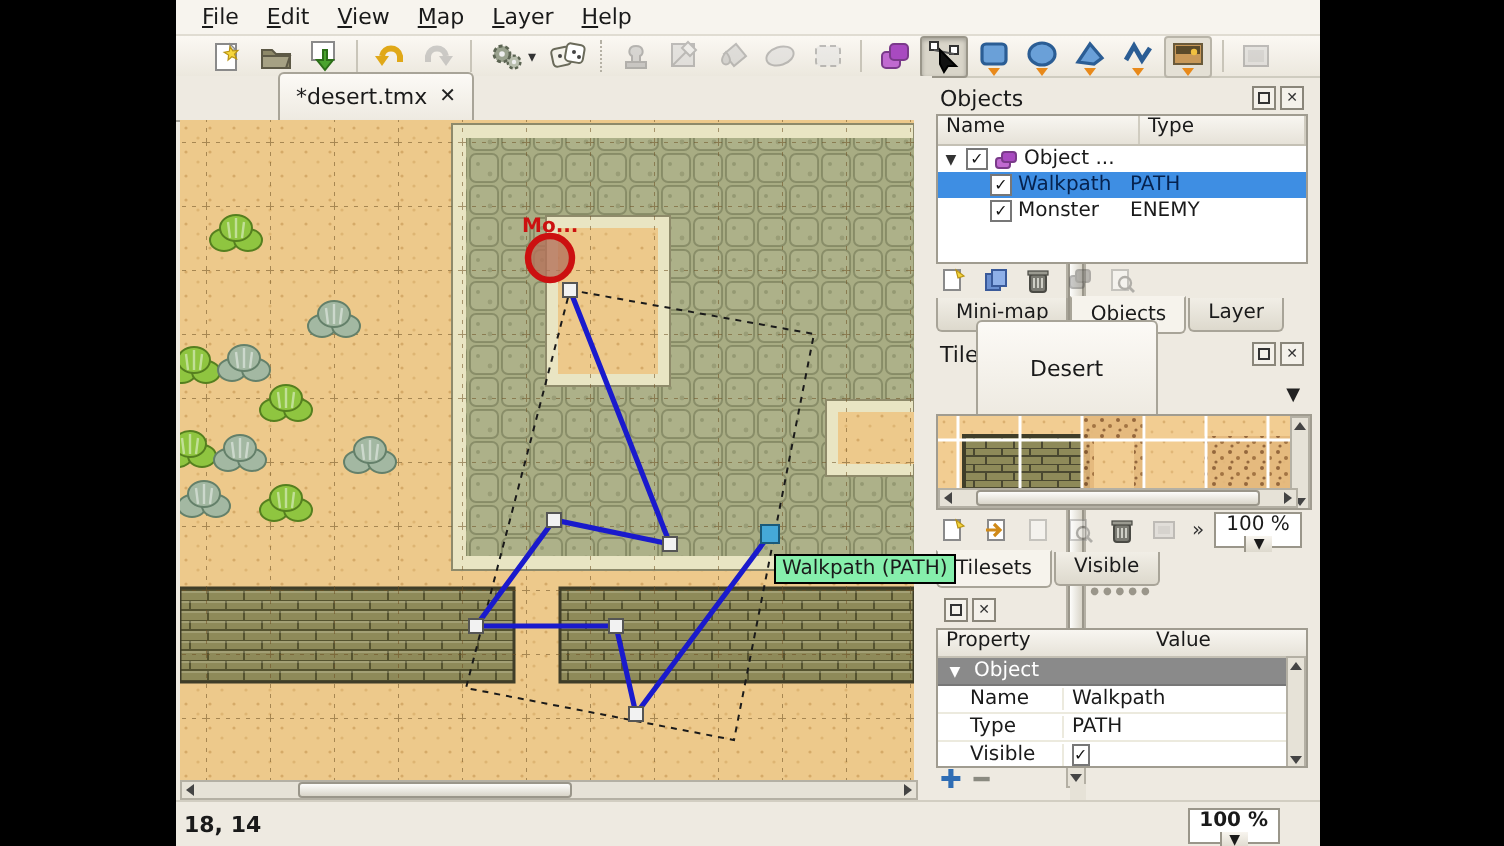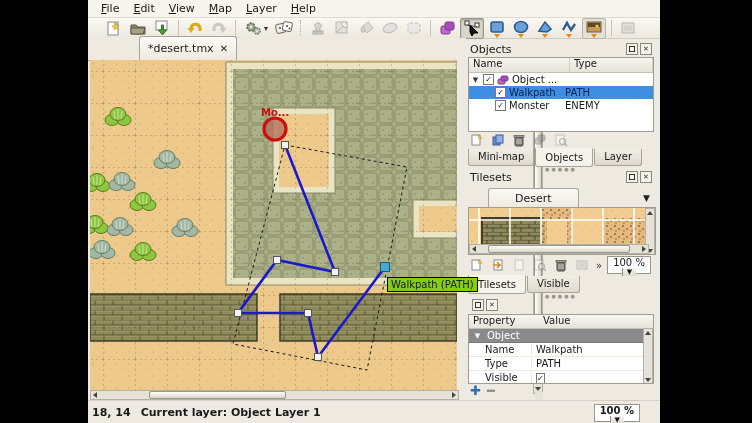--- a/index.html
+++ b/index.html
@@ -28,21 +28,21 @@
   
   .tabbar{position:absolute;left:0;top:38px;width:378px;height:22px;background:#eeeae1;border-bottom:1px solid #a8a498;}
   .doctab{position:absolute;left:7px;bottom:0;height:19px;padding:2px 8px;display:flex;align-items:center;gap:6px;
           background:linear-gradient(#fcfaf6,#eeeae1);border:1px solid #a8a498;border-bottom:none;
           border-radius:3px 3px 0 0;margin-left:44px;}
   .doctab .x{font-size:10px;font-weight:bold;color:#222;cursor:pointer;}
 
   
   .canvas{position:absolute;left:2px;top:60px;width:453px;height:340px;background:#eeeae1;}
   .canvas svg.map{position:absolute;left:0;top:0;}
-  .tooltip{position:absolute;left:297px;top:217px;height:13px;padding:0 3px;background:#84cc16;border:1px solid #000;
+  .tooltip{position:absolute;left:297px;top:217px;height:13px;padding:0 3px;background:#86efac;border:1px solid #000;
            font-size:10px;line-height:13px;white-space:nowrap;z-index:5;}
 
   
   .sb{position:absolute;background:#e6e2d7;border:1px solid #b4b0a4;}
   .sbv{width:8px;} .sbh{height:8px;}
   .thumb{position:absolute;background:linear-gradient(90deg,#fdfdfb,#d9d5c9);border:1px solid #9a968a;border-radius:2px;}
   .thumbh{background:linear-gradient(#fdfdfb,#d9d5c9);}
   .arr{position:absolute;width:0;height:0;}
   .a-up{border-left:3px solid transparent;border-right:3px solid transparent;border-bottom:4px solid #444;}
   .a-dn{border-left:3px solid transparent;border-right:3px solid transparent;border-top:4px solid #444;}
@@ -73,39 +73,39 @@
   .btnrow{position:absolute;left:2px;display:flex;align-items:center;gap:3px;}
   .sbtn{width:18px;height:16px;display:flex;align-items:center;justify-content:center;border-radius:2px;}
   .sbtn.dis svg{opacity:.4;filter:grayscale(1);}
 
   .dock-tabs{position:absolute;left:2px;right:2px;display:flex;align-items:flex-start;gap:1px;height:18px;}
   .dtab{padding:2px 9px 3px;background:linear-gradient(#f1eee6,#ddd9cd);border:1px solid #a8a498;border-top:none;
         border-radius:0 0 3px 3px;font-size:10px;cursor:pointer;}
   .dtab.active{background:#f6f3ec;border-top:1px solid #f6f3ec;margin-top:-1px;padding-top:3px;}
 
   .ts-tabrow{position:absolute;left:2px;right:2px;height:22px;border-bottom:1px solid #a8a498;}
-  .tstab{position:absolute;left:20px;bottom:0;height:18px;padding:0 26px;display:flex;align-items:center;
+  .tstab{position:absolute;left:20px;bottom:0;height:18px;padding:14px 26px;display:flex;align-items:center;
          background:linear-gradient(#fcfaf6,#eeeae1);border:1px solid #a8a498;border-bottom:none;border-radius:3px 3px 0 0;}
   .ts-dd{position:absolute;right:4px;bottom:4px;font-size:9px;color:#222;cursor:pointer;}
 
   .ts-view{position:absolute;left:2px;width:186px;height:46px;border:1px solid #a09c90;background:#f2cd92;overflow:hidden;}
 
   .combo{display:flex;align-items:center;height:16px;border:1px solid #9a968a;background:#fff;flex-direction:column;}
   .combo .val{padding:0 5px;font-size:10px;}
   .combo .cbtn{width:13px;height:100%;background:linear-gradient(#f8f5ef,#ddd9cd);border-left:1px solid #9a968a;
                display:flex;align-items:center;justify-content:center;font-size:7px;}
   .ovf{font-size:10px;color:#333;margin:0 2px;}
 
   .ptable{position:absolute;left:2px;width:184px;height:68px;background:#fff;border:1px solid #a09c90;overflow:hidden;}
   .prow{display:flex;height:13px;align-items:center;font-size:10px;border-bottom:1px solid #eceade;}
   .prow .pc1{width:62px;padding-left:16px;box-sizing:border-box;}
   .prow .pc2{flex:1;padding-left:4px;border-left:1px solid #eceade;}
   .prow.group{background:#8a8a8a;color:#fff;border-bottom:1px solid #777;}
   .prow.group .g{padding-left:4px;display:flex;gap:5px;align-items:center;}
-  .phead{display:flex;height:13px;background:linear-gradient(#f8f6f1,#e6e2d8);border-bottom:1px solid #c4c0b4;font-size:10px;}
+  .phead{display:flex;height:13px;background:linear-gradient(#f8f6f1,#e6e2d8);border-bottom:1px solid #c4c0b4;font-size:10px;gap:35px;}
   .phead div{padding:0 4px;}
   .pm{position:absolute;display:flex;gap:6px;align-items:center;}
   .plus{color:#2f6db4;font-weight:bold;font-size:13px;line-height:10px;}
   .minus{color:#8a8a80;font-weight:bold;font-size:13px;line-height:10px;}
 
   
   .statusbar{position:absolute;left:0;right:0;top:400px;height:23px;background:#eeeae1;border-top:1px solid #d2cec2;
              display:flex;align-items:center;padding:0 4px;font-weight:bold;}
   .statusbar .pos{margin-right:10px;}
   .statusbar .zoombox{position:absolute;right:20px;top:3px;}
@@ -587,21 +587,20 @@
       </div>
     </div>
     <div class="pm" style="top:344px;left:4px;">
       <span class="plus">✚</span>
       <span class="minus">━</span>
     </div>
   </div>
 
   <div class="statusbar">
     <span class="pos">18, 14</span>
-    <span>Current layer: Object Layer 1</span>
     <span class="combo zoombox">
       <span class="val" style="min-width:34px;">100 %</span>
       <span class="cbtn">
             <span>▼</span>
           </span>
     </span>
   </div>
 
  </div>
 </div>

